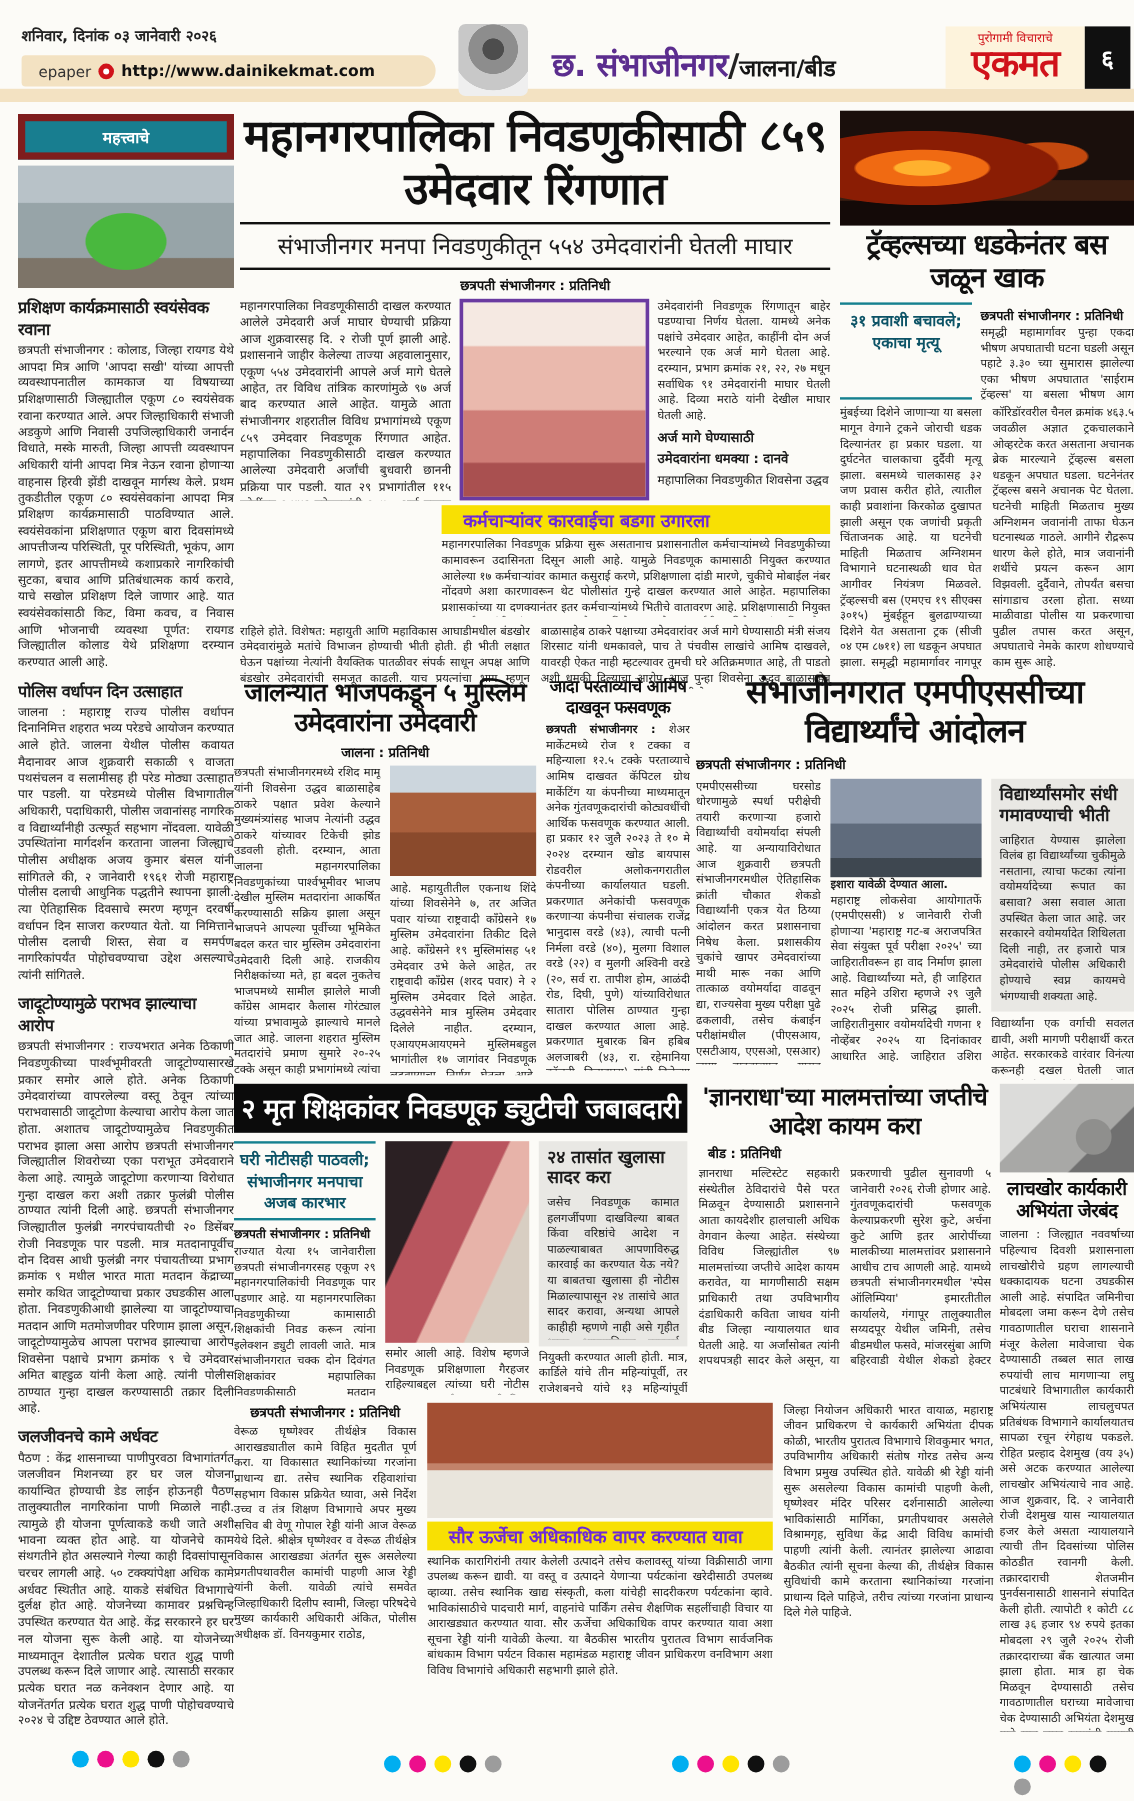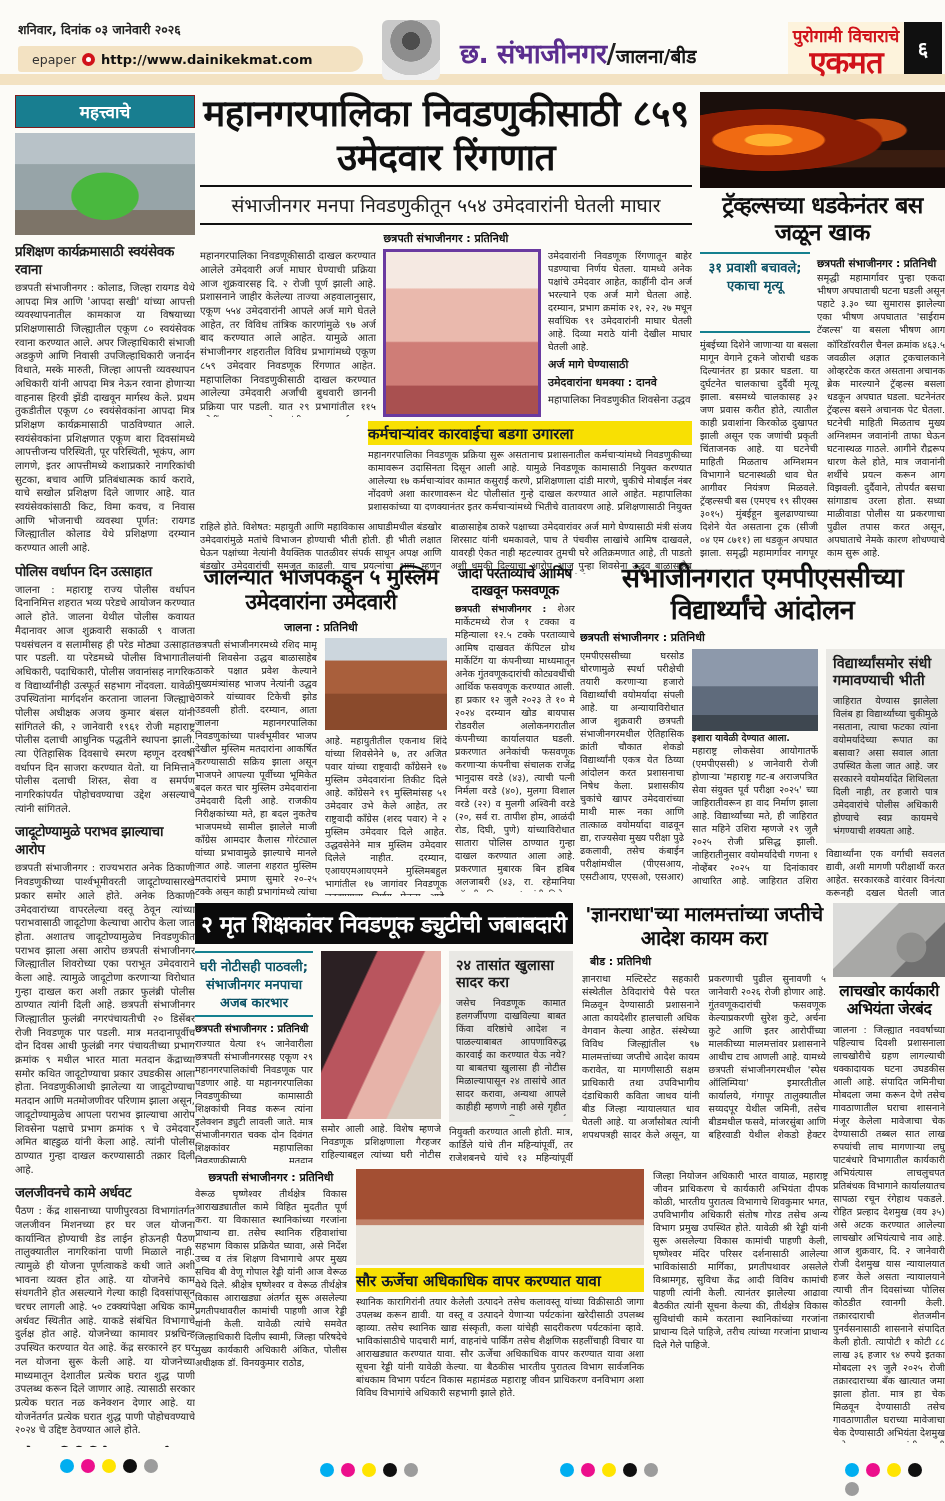--- a/index.html
+++ b/index.html
@@ -15,41 +15,41 @@
   .pin:after{content:"";position:absolute;left:4px;top:4px;width:5px;height:5px;border-radius:50%;background:#fff;}
   .epaper-pill .url{font-size:13px;font-weight:bold;color:#111;}
   .logo-collage{position:absolute;top:20px;left:382px;width:58px;height:60px;background:
         radial-gradient(circle at 50% 35%,#4d4d4d 0 18%,#8d8d8d 19% 42%,#c8c8c8 43% 70%,#efefef 71%);
         border-radius:6px;}
   .edition{position:absolute;top:34px;left:460px;white-space:nowrap;}
   .edition .main{font-size:27px;font-weight:bold;color:#5b2d8e;letter-spacing:-0.5px;}
   .edition .slash{font-size:26px;font-weight:bold;color:#222;}
   .edition .sub{font-size:19px;font-weight:bold;color:#161616;}
   .masthead{position:absolute;top:22px;left:788px;width:116px;height:52px;text-align:center;background:#fdf3dc;}
-  .masthead .tagline{font-size:17px;font-weight:bold;color:#d0121a;margin-top:2px;}
+  .masthead .tagline{font-size:10px;font-weight:normal;color:#d0121a;margin-top:2px;}
   .masthead .title{font-size:31px;font-weight:bold;color:#d0121a;line-height:1.0;letter-spacing:-1px;}
   .pagenum-box{position:absolute;top:22px;left:904px;width:38px;height:52px;background:#101010;color:#fff;
         display:flex;align-items:center;justify-content:center;font-size:20px;font-weight:bold;}
   
   .hl{font-weight:bold;color:#101010;letter-spacing:-0.5px;line-height:1.18;text-align:center;}
   .byline{font-weight:bold;font-size:11px;color:#111;}
   .body-txt{font-size:10px;line-height:1.37;text-align:justify;color:#1d1d1d;overflow:hidden;}
   .sm{font-size:9.5px;}
   .cols2{column-count:2;column-gap:9px;}
   .rule-sub{border-top:2px solid #101010;border-bottom:2px solid #101010;padding:5px 0;margin-top:6px;}
   .teal-box{border-top:2px solid #15808f;border-bottom:2px solid #15808f;padding:4px 2px;
         font-weight:bold;text-align:center;color:#0c5366;}
   .gray-box{background:#e9e8e4;padding:6px 7px;box-sizing:border-box;}
-  .ycap{background:#f8e003;font-weight:bold;padding:2px 0;color:#0f172a;}
+  .ycap{background:#f8e003;font-weight:bold;padding:2px 18px;color:#6d28d9;}
   .photo{box-sizing:border-box;}
   .dots span{display:inline-block;width:14px;height:14px;border-radius:50%;margin-right:7px;}
   .d1{background:#00aef0}.d2{background:#ec0f8c}.d3{background:#ffe400}.d4{background:#101010}.d5{background:#9c9c9c}
   
   .sidebar{position:absolute;top:95px;left:15px;width:180px;height:1352px;overflow:hidden;}
-  .sb-title{background:#187e90;border:1px solid #7f1d1d;color:#fff;font-size:17px;font-weight:bold;
+  .sb-title{background:#187e90;border:6px solid #7f1d1d;color:#fff;font-size:13px;font-weight:bold;
         text-align:center;padding:4px 16px;}
   .sb-photo{height:102px;margin:5px 0;background:
         radial-gradient(ellipse at 50% 62%,#49b83e 0 26%,rgba(0,0,0,0) 27%),
         linear-gradient(180deg,#b8c2c8 0 30%,#97a4a8 31% 75%,#7d7468 76%);}
   .sb-art h3{font-size:13.5px;font-weight:bold;margin:7px 0 3px 0;letter-spacing:-0.3px;}
   .sb-art .body-txt{font-size:10px;}
   
   .lead{position:absolute;top:92px;left:200px;width:492px;height:482px;overflow:hidden;}
   .lead .hl{font-size:37px;}
   .lead .sub{font-size:19px;font-weight:normal;text-align:center;}

